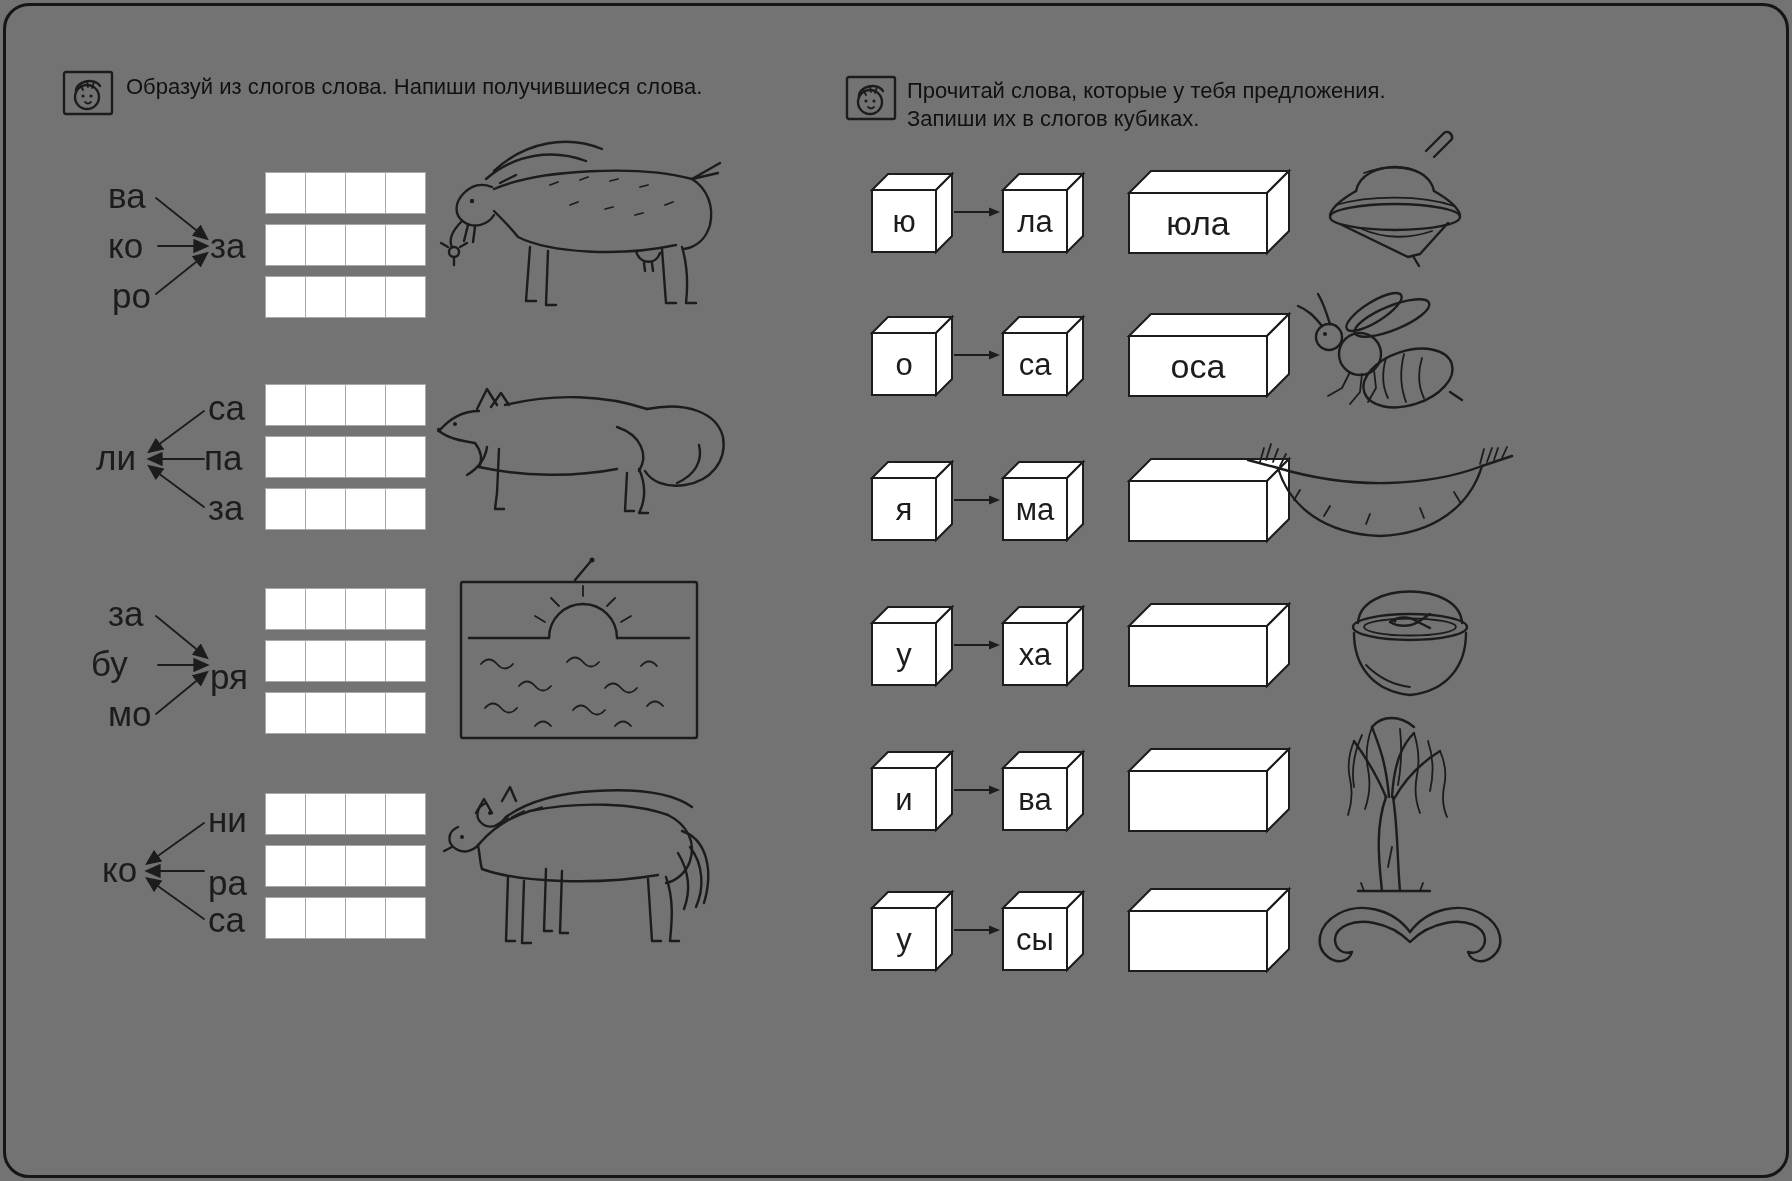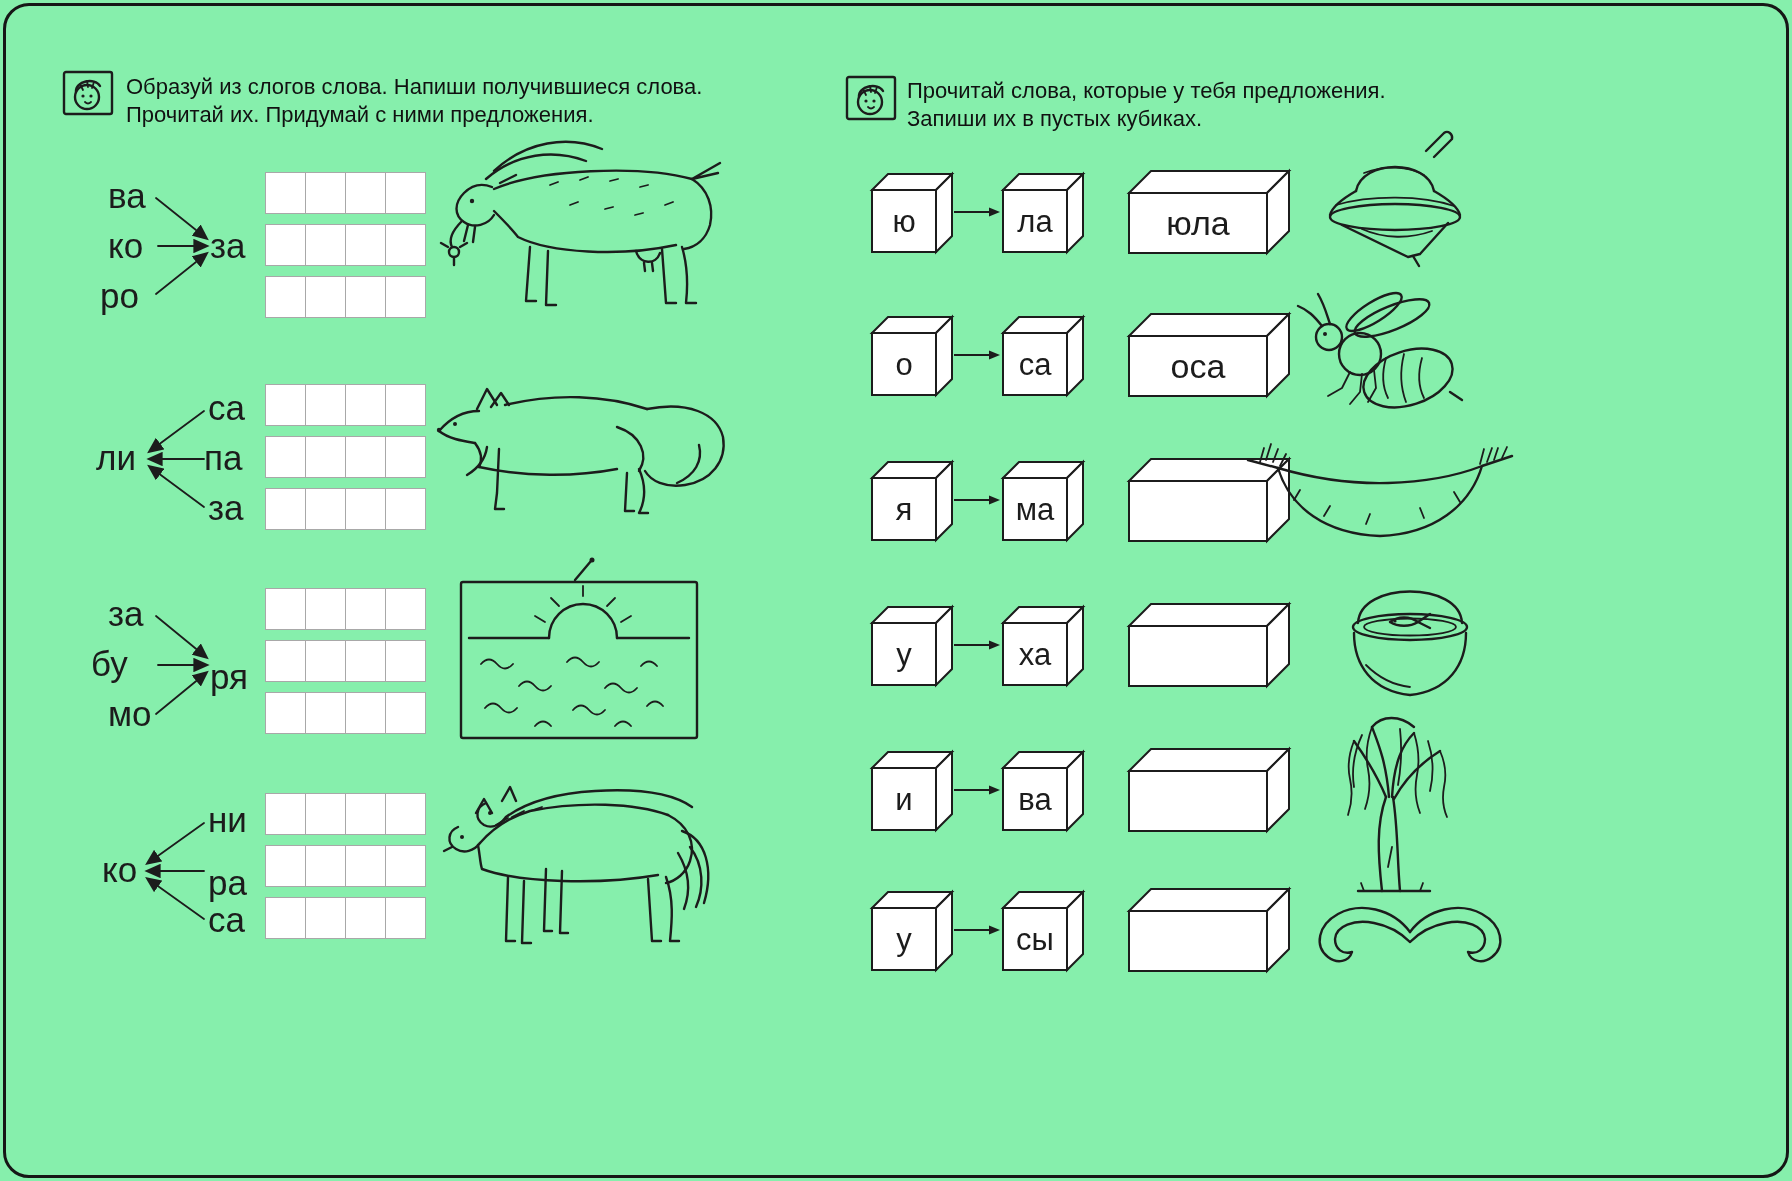--- a/index.html
+++ b/index.html
@@ -1,16 +1,16 @@
 <!DOCTYPE html>
 <html><head>
 <meta charset="utf-8">
 <style>
   html,body{margin:0;padding:0;background:#ffffff;}
-  .page{position:relative;width:1792px;height:1181px;background:#86efac;
+  .page{position:relative;width:1792px;height:1181px;background:#737373;
         font-family:"Liberation Sans",sans-serif;color:#1c1c1c;overflow:hidden;}
   .frame{position:absolute;inset:3px;border:3px solid #161616;border-radius:26px;pointer-events:none;}
   .abs{position:absolute;}
   .layer{position:absolute;inset:0;}
   .instr{font-size:22px;line-height:28px;color:#111;}
   .syl{position:absolute;font-size:35px;line-height:40px;white-space:nowrap;}
   .grid{position:absolute;display:flex;flex-direction:column;gap:10px;}
   .grow{display:flex;}
   .cell{width:39px;height:40px;border:1px solid #a8a8a8;margin-left:-1px;background:#fff;}
   .cell:first-child{margin-left:0;}
@@ -36,37 +36,36 @@
         <circle cx="25" cy="27" r="12" class="ln"></circle>
         <path d="M14,22 C13,11 33,7 38,16" class="ln"></path>
         <path d="M18,14 l3,6 M25,11 l1,6 M32,12 l-2,6" class="thin"></path>
         <circle cx="21" cy="26" r="1.6" fill="#1c1c1c"></circle>
         <circle cx="29" cy="26" r="1.6" fill="#1c1c1c"></circle>
         <path d="M23,32 q3,3 6,0" class="thin"></path>
       </svg>
     </div>
     <div class="abs instr" style="left:126px;top:73px;width:600px">
       <div>Образуй из слогов слова. Напиши получившиеся слова.</div>
-      <div>Прочитай их. Придумай с ними предложения.</div>
     </div>
 
     <div class="group" style="left:60px;top:150px;height:235px">
       <svg class="abs" style="left:0;top:0" width="220" height="200" viewBox="0 0 220 200">
         <defs>
             <marker id="ah1" markerWidth="9" markerHeight="8" refX="7" refY="4" orient="auto">
               <path d="M0,0 L9,4 L0,8 Z" fill="#1c1c1c"></path>
             </marker>
           </defs>
         <path d="M96,48 L146,88" class="thin" marker-end="url(#ah1)"></path>
         <path d="M98,96 L146,96" class="thin" marker-end="url(#ah1)"></path>
         <path d="M96,144 L146,104" class="thin" marker-end="url(#ah1)"></path>
       </svg>
       <div class="syl" style="left:48px;top:26px">ва</div>
       <div class="syl" style="left:48px;top:76px">ко</div>
-      <div class="syl" style="left:40px;top:126px">ро</div>
+      <div class="syl" style="left:52px;top:126px">ро</div>
       <div class="syl" style="left:150px;top:76px">за</div>
       <div class="grid" style="left:205px;top:22px">
         <div class="grow">
             <div class="cell"></div>
             <div class="cell"></div>
             <div class="cell"></div>
             <div class="cell"></div>
           </div>
         <div class="grow">
             <div class="cell"></div>
@@ -291,21 +290,21 @@
         <circle cx="25" cy="27" r="12" class="ln"></circle>
         <path d="M14,22 C13,11 33,7 38,16" class="ln"></path>
         <path d="M18,14 l3,6 M25,11 l1,6 M32,12 l-2,6" class="thin"></path>
         <circle cx="21" cy="26" r="1.6" fill="#1c1c1c"></circle>
         <circle cx="29" cy="26" r="1.6" fill="#1c1c1c"></circle>
         <path d="M23,32 q3,3 6,0" class="thin"></path>
       </svg>
     </div>
     <div class="abs instr" style="left:907px;top:77px;width:560px">
       <div>Прочитай слова, которые у тебя предложения.</div>
-      <div>Запиши их в пустых кубиках.</div>
+      <div>Запиши их в слогов кубиках.</div>
     </div>
 
     <div class="rrow" style="top:150px">
       <svg class="abs" style="left:15px;top:20px" width="84" height="84" viewBox="0 0 84 84">
         <polygon points="2,20 18,4 82,4 66,20" class="face"></polygon>
           <polygon points="66,20 82,4 82,66 66,82" class="face"></polygon>
           <rect x="2" y="20" width="64" height="62" class="face"></rect>
         <text x="34" y="62" font-size="31" text-anchor="middle">ю</text>
       </svg>
       <svg class="abs" style="left:99px;top:55px" width="47" height="14" viewBox="0 0 47 14">

